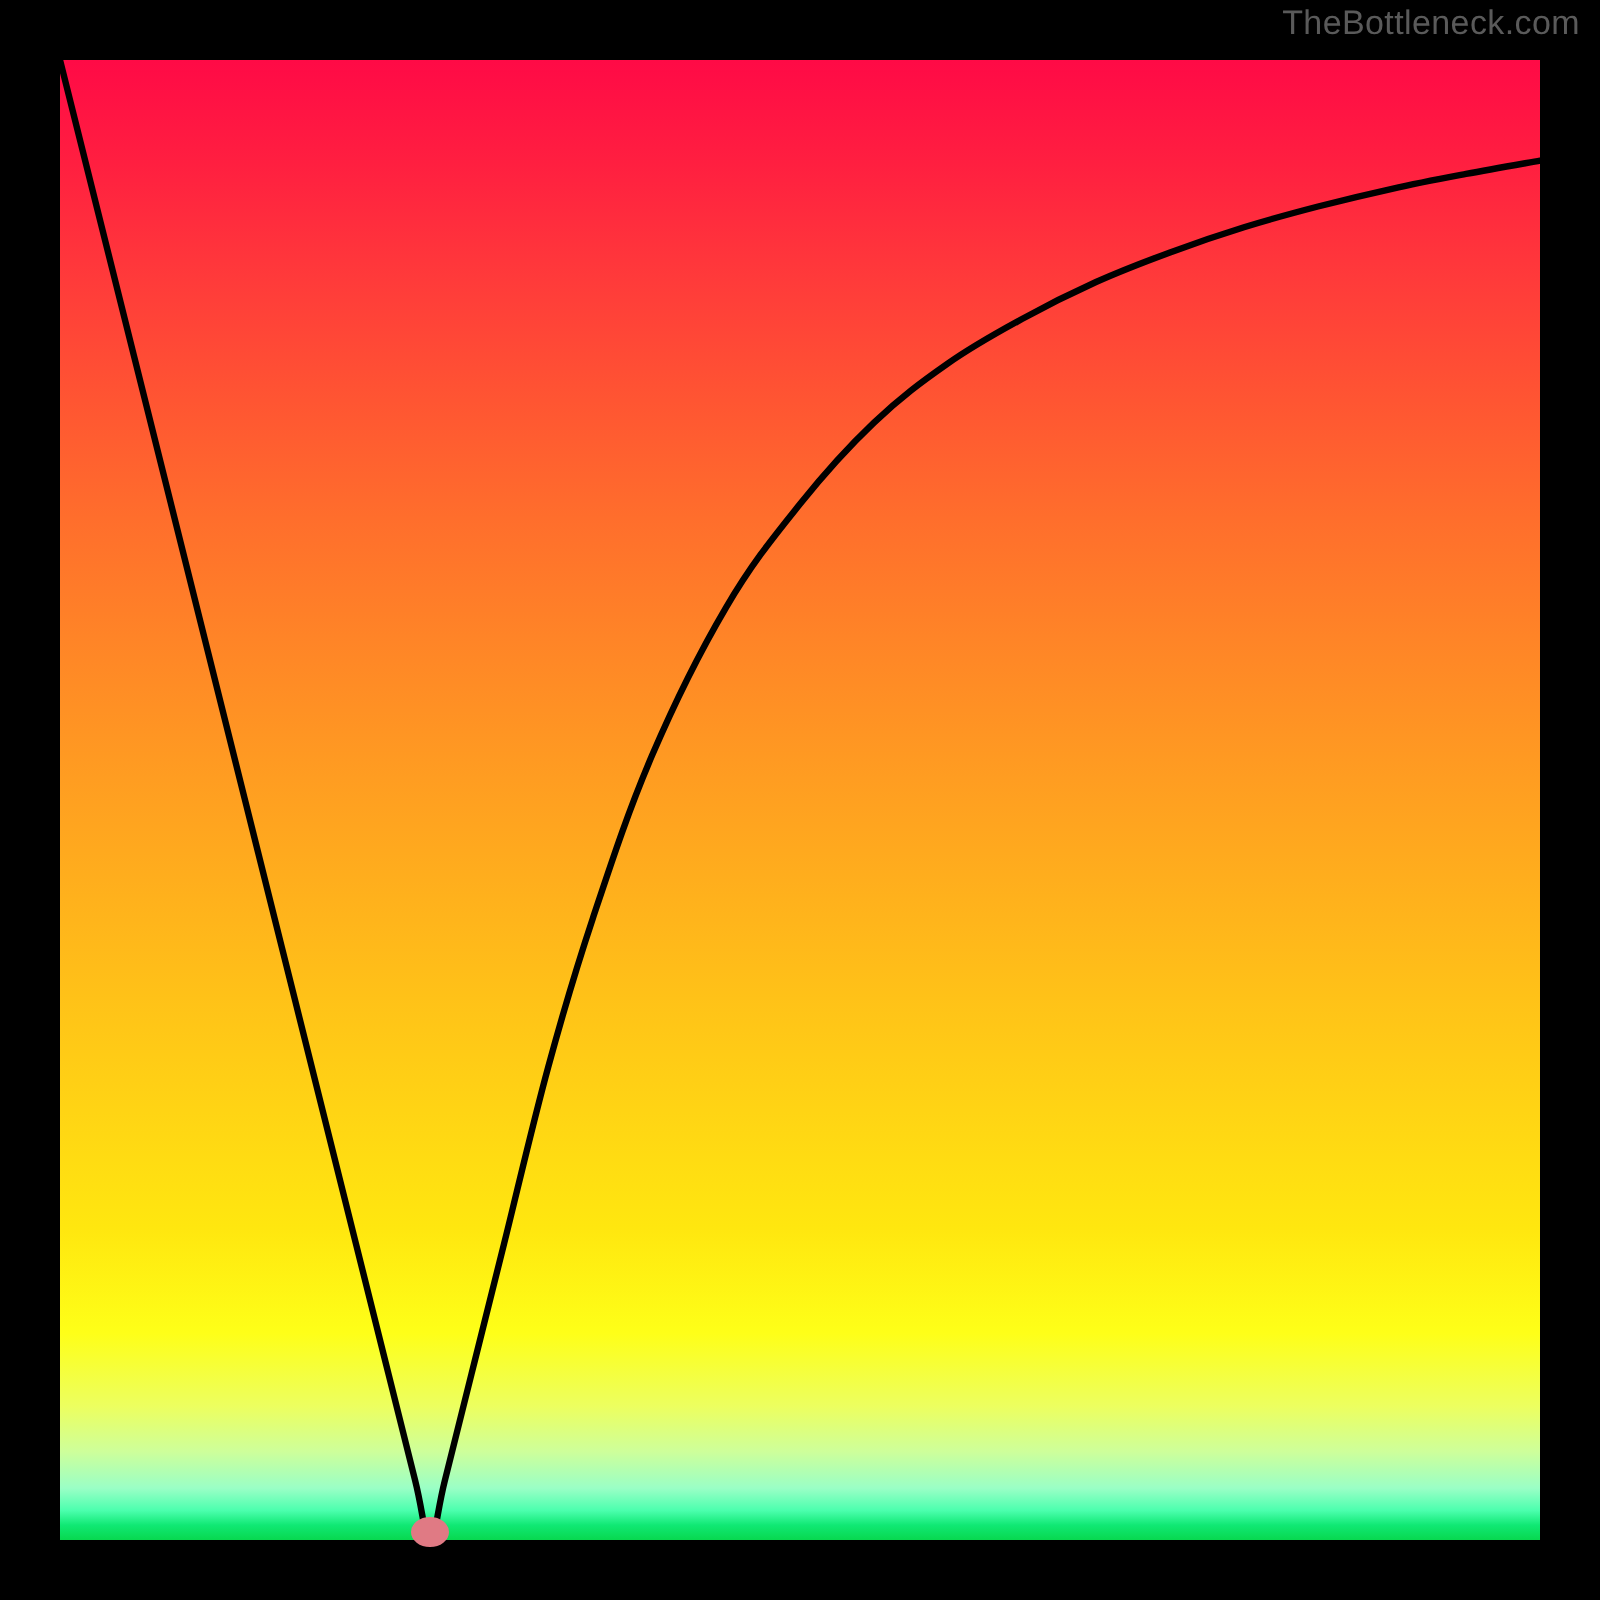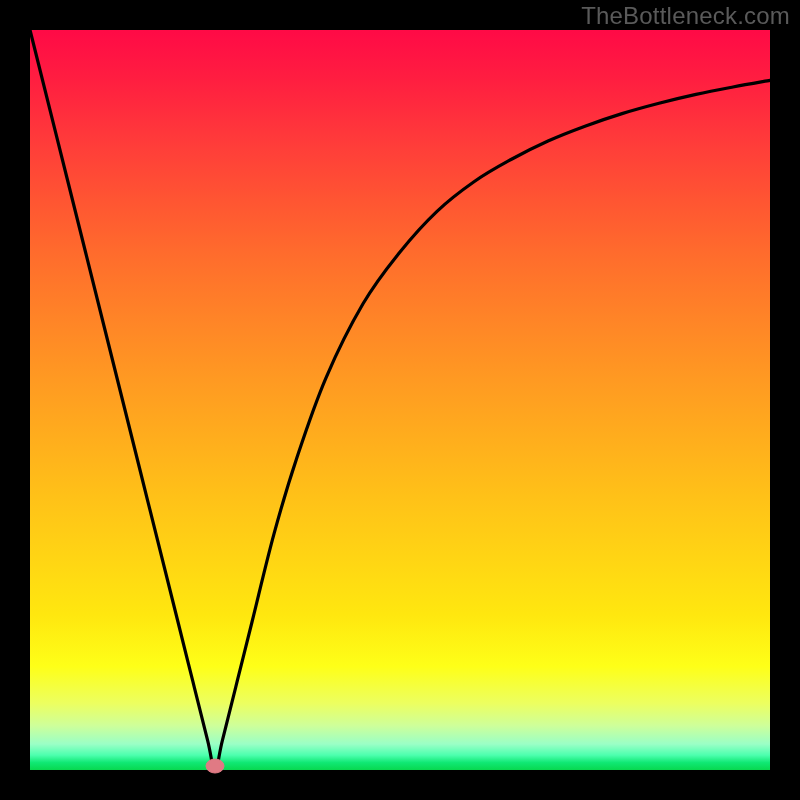--- a/index.html
+++ b/index.html
@@ -14,21 +14,21 @@
   .frame {
     position: relative;
     width: 800px;
     height: 800px;
     background: #000;
   }
   .attribution {
     position: absolute;
     top: 2px;
     right: 10px;
-    font-size: 24px;
+    font-size: 17px;
     font-weight: 500;
     color: #5a5a5a;
     letter-spacing: 0.2px;
     z-index: 5;
   }
   .plot-area {
     position: absolute;
     left: 30px;
     top: 30px;
     width: 740px;

